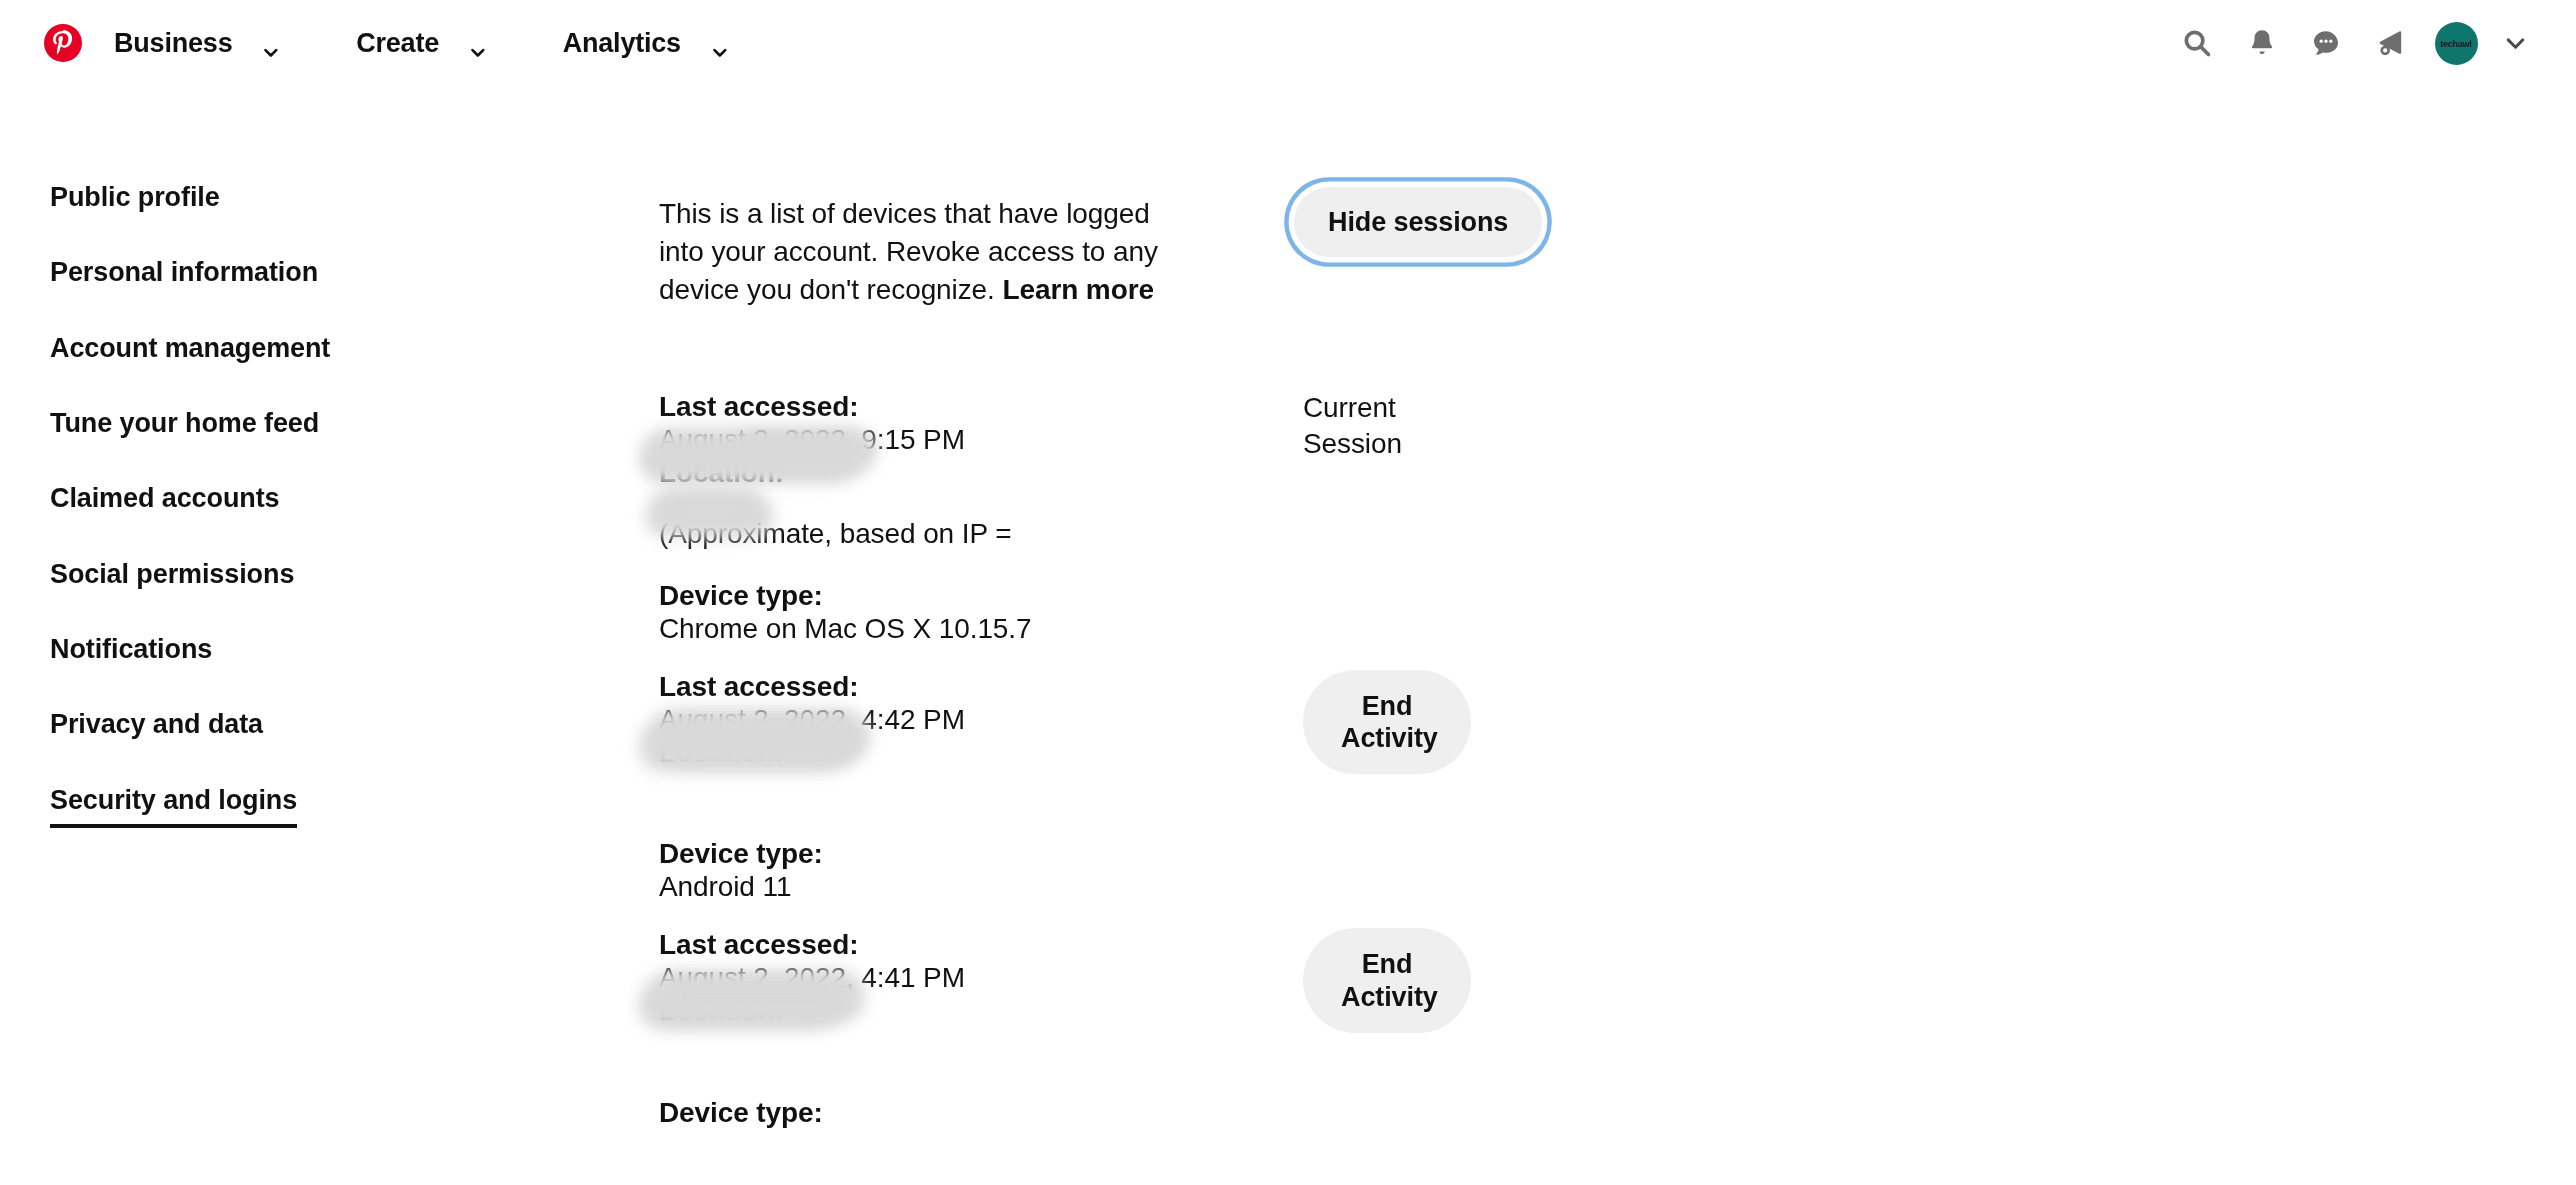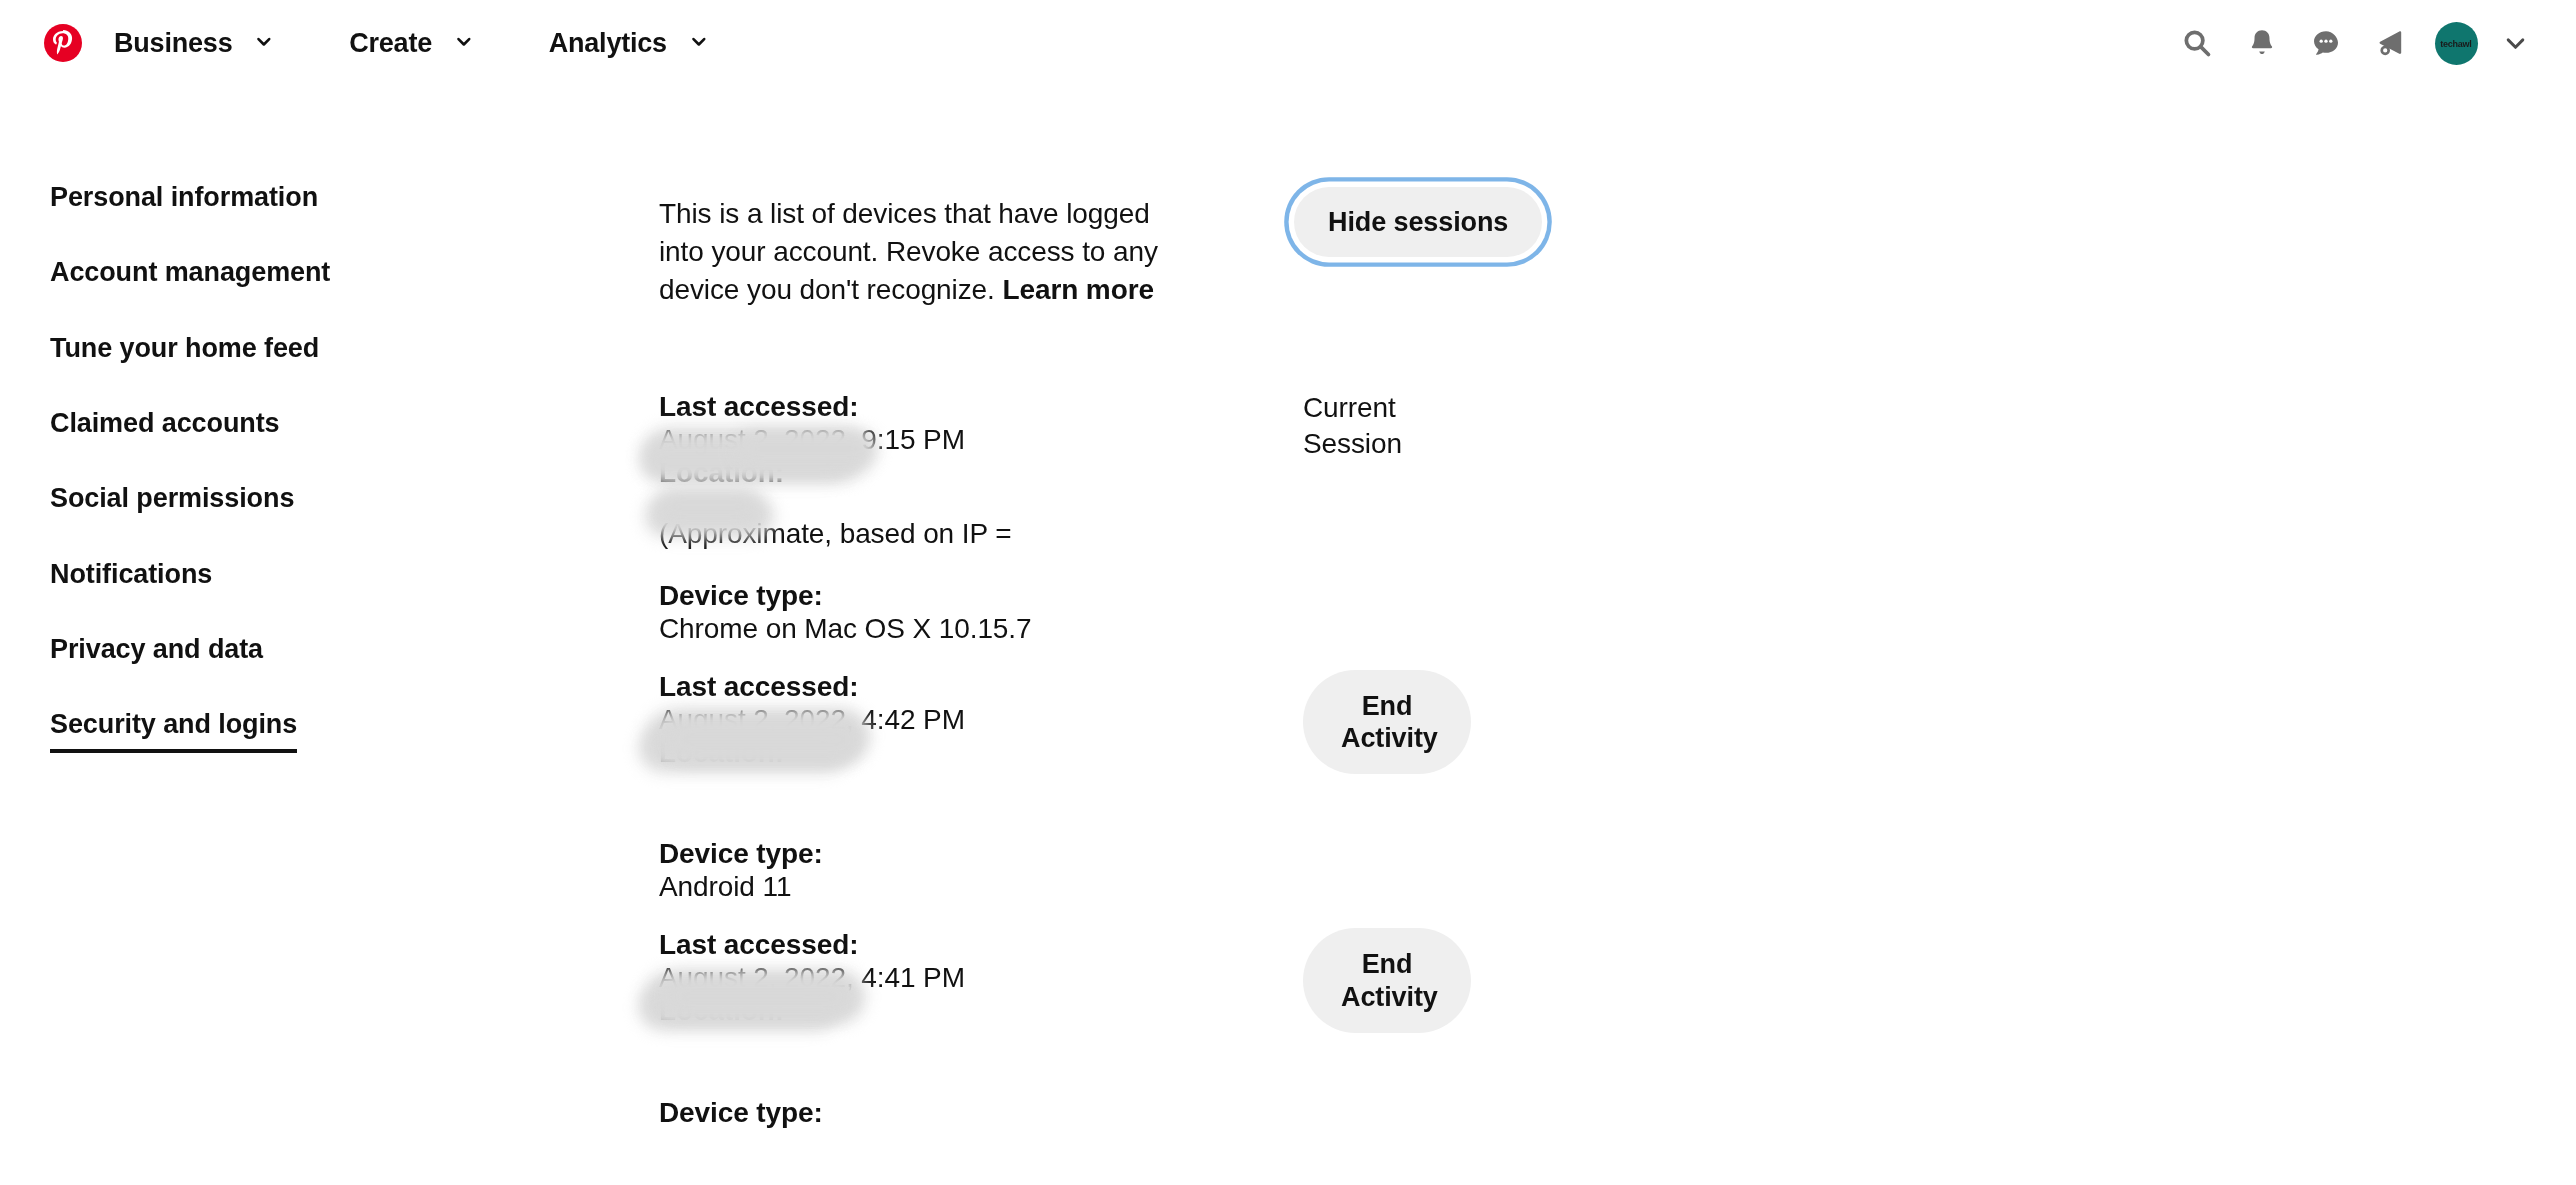--- a/index.html
+++ b/index.html
@@ -34,22 +34,22 @@
     height: 48px;
     display: flex;
     align-items: center;
     justify-content: center;
     border-radius: 50%;
     margin-right: 9px;
     flex: 0 0 auto;
   }
   .nav-item {
     display: flex;
-    align-items: flex-start;
-    gap: 22px;
+    align-items: flex-end;
+    gap: 29px;
     padding: 9px 18px;
     border-radius: 894px;
     cursor: pointer;
     font-size: 27px;
     font-weight: 700;
     color: #111111;
     letter-spacing: -0.2px;
     white-space: nowrap;
   }
 
@@ -337,20 +337,21 @@
       <svg width="27" height="27" viewBox="0 0 24 24" aria-hidden="true">
         <path d="M5.5 8.8 L12 15.4 L18.5 8.8" fill="none" stroke="#4a4a4a" stroke-width="2.6" stroke-linecap="round" stroke-linejoin="round"></path>
       </svg>
     </div>
   </div>
 </div>
 
 <div class="page">
 
   <nav class="sidebar">
+    <div><span class="side-item">Public profile</span></div>
     <div><span class="side-item">Personal information</span></div>
     <div><span class="side-item">Account management</span></div>
     <div><span class="side-item">Tune your home feed</span></div>
     <div><span class="side-item">Claimed accounts</span></div>
     <div><span class="side-item">Social permissions</span></div>
     <div><span class="side-item">Notifications</span></div>
     <div><span class="side-item">Privacy and data</span></div>
     <div><span class="side-item active">Security and logins</span></div>
   </nav>
 

